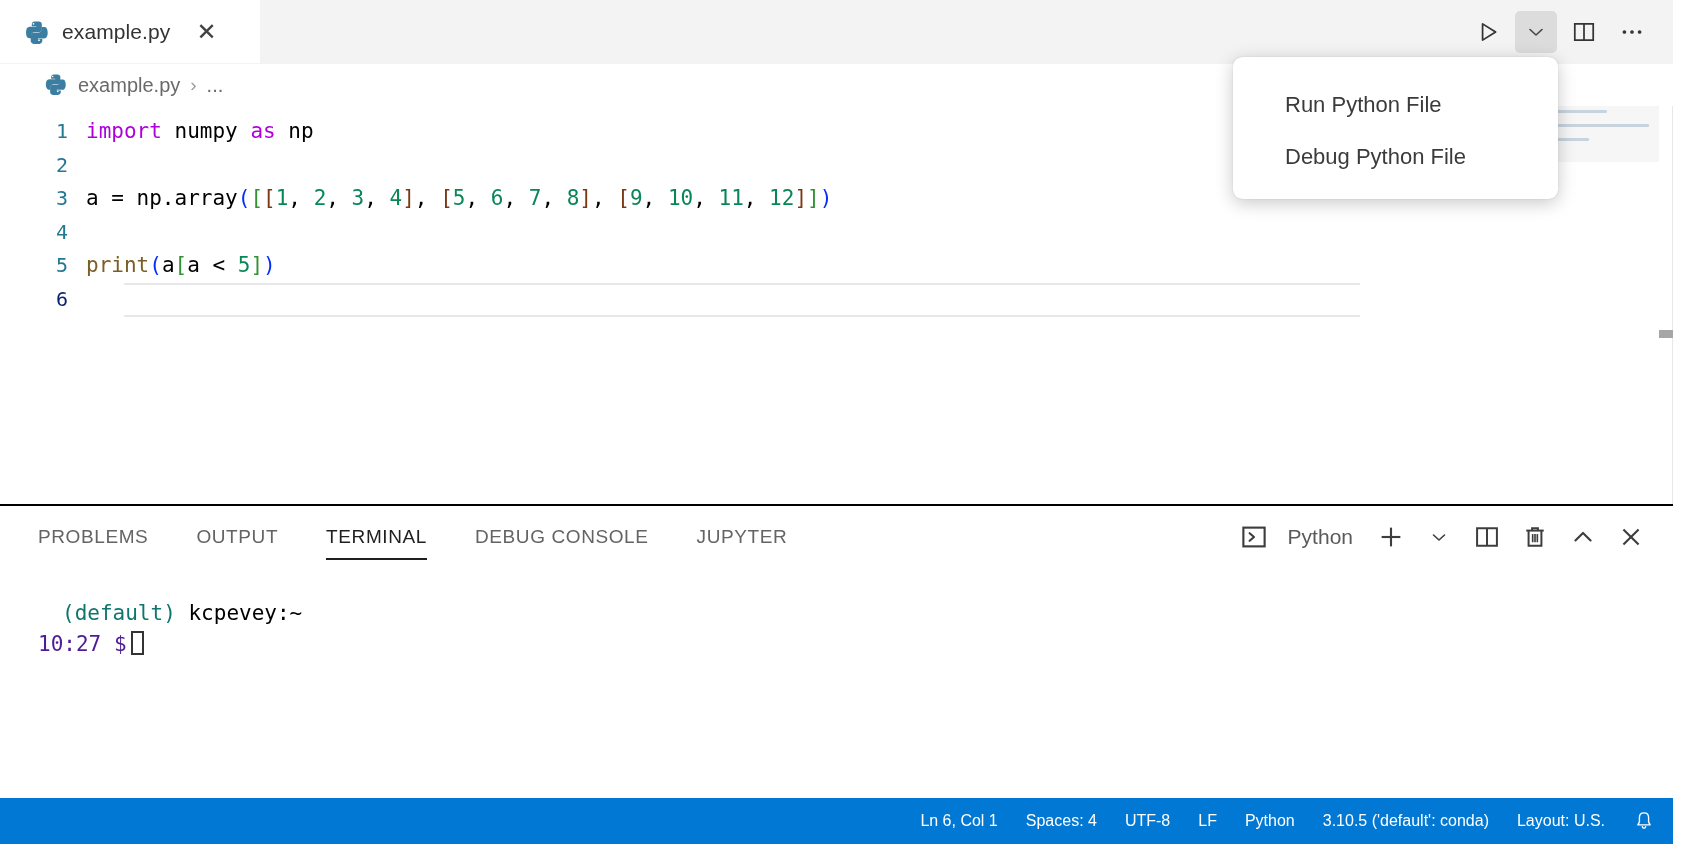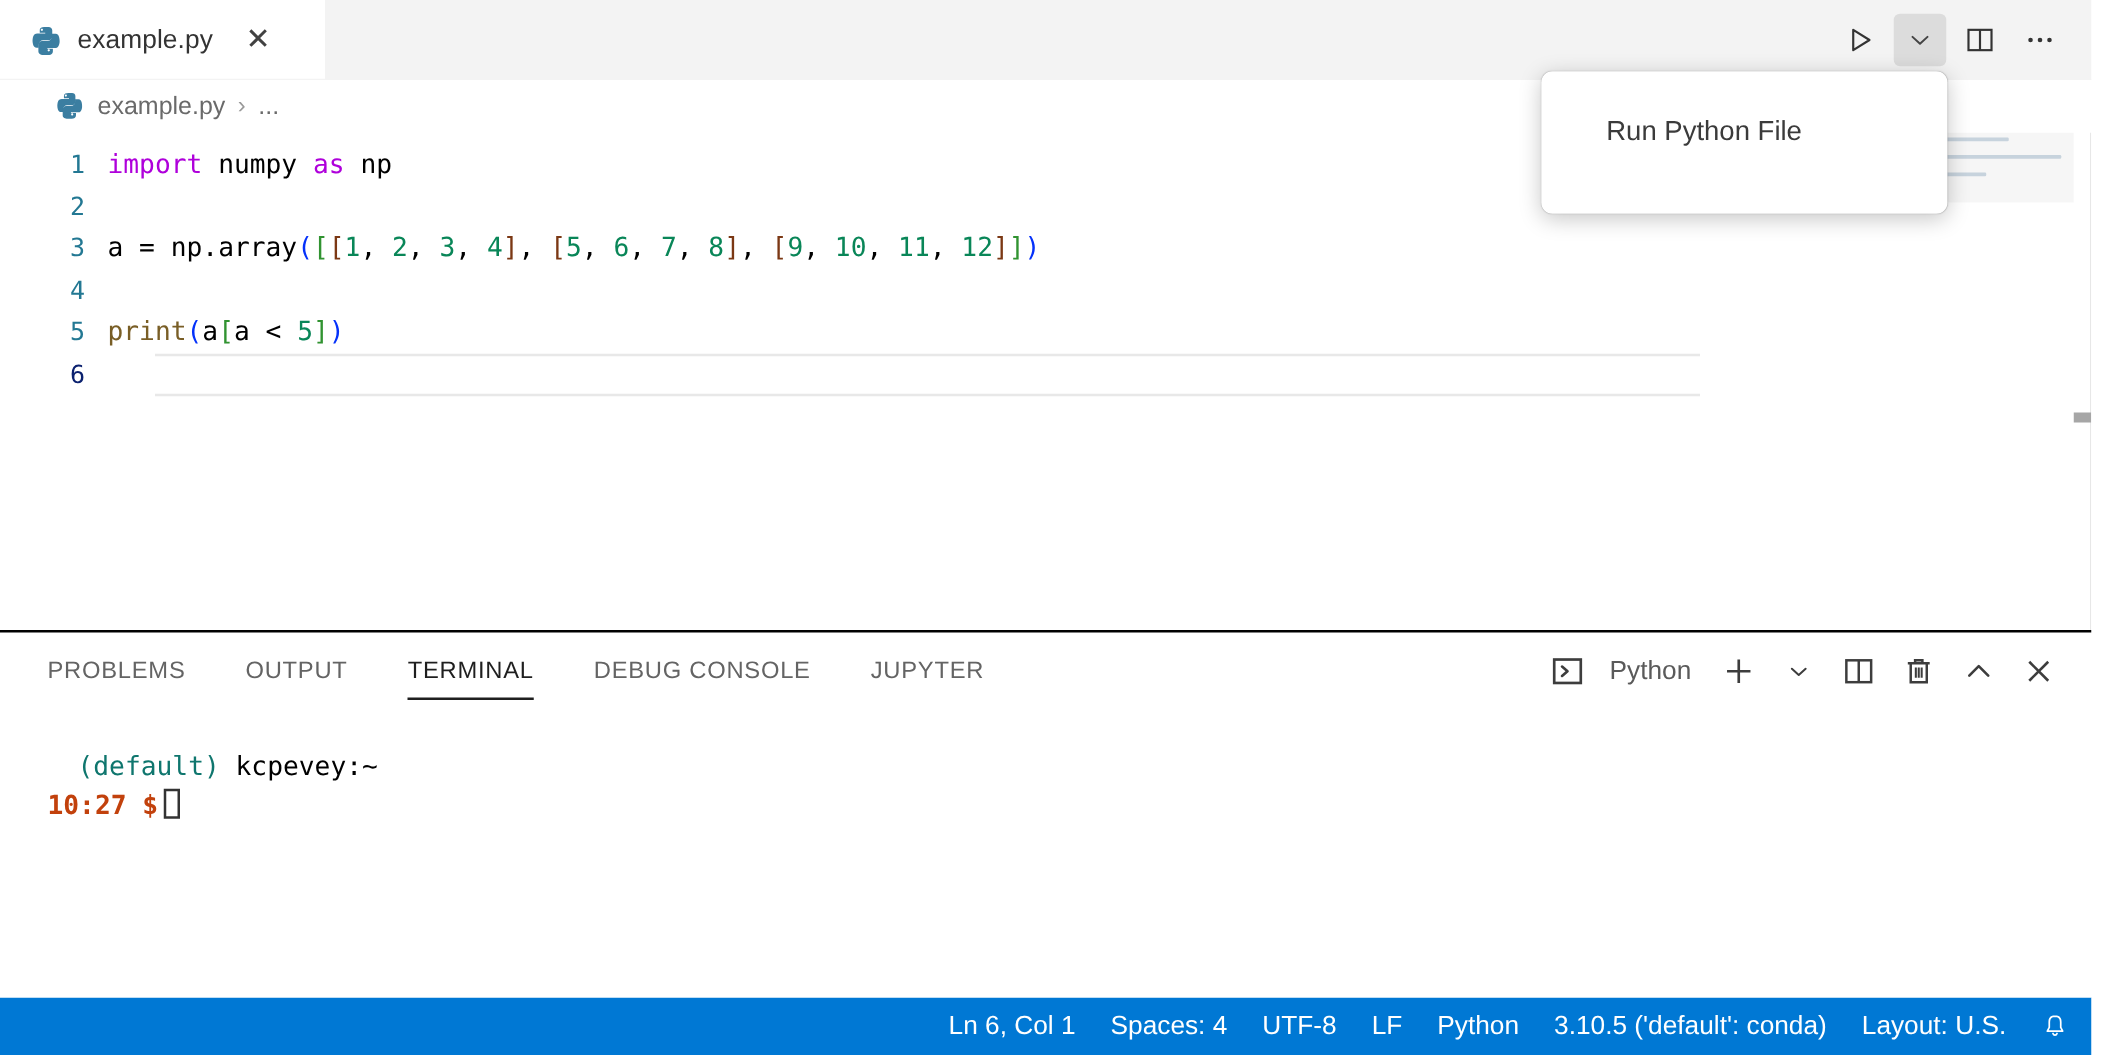--- a/index.html
+++ b/index.html
@@ -116,21 +116,21 @@
   }
 
   
   .menu {
     position: absolute;
     left: 1233px; top: 57px;
     width: 325px;
     background: #ffffff;
     border-radius: 9px;
     box-shadow: 0 4px 18px rgba(0,0,0,0.22), 0 0 1px rgba(0,0,0,0.25);
-    padding: 22px 0 40px 0;
+    padding: 22px 0 16px 0;
     z-index: 50;
   }
   .menu-item {
     height: 52px; display: flex; align-items: center;
     padding-left: 52px;
     font-size: 22px; color: #3b3b3b;
     cursor: pointer;
   }
 
   
@@ -167,32 +167,32 @@
     border-radius: 4px; cursor: pointer;
   }
   .term-body {
     flex: 1; padding: 30px 0 0 38px;
     font-family: "DejaVu Sans Mono", monospace;
     font-size: 21px; line-height: 31px;
     white-space: pre;
   }
   .t-dim { color: #0f766e; margin-left: 24px; }
   .t-teal { color: #000000; font-weight: 400; }
-  .t-green { color: #c2410c; font-weight: 700; margin-top: 32px; }
+  .t-green { color: #4c1d95; font-weight: 400; margin-top: 32px; }
   .t-cursor {
     display: inline-block; width: 13px; height: 24px;
     border: 2px solid #333; vertical-align: -4px; margin-left: 4px;
   }
 
   
   .statusbar {
     height: 46px; min-height: 46px;
     background: #0078d4;
     display: flex; align-items: center;
-    color: #ffffff; font-size: 21px;
+    color: #ffffff; font-size: 16px;
   }
   .sb-spacer { flex: 1; }
   .sb-item { padding: 0 14px; cursor: pointer; white-space: nowrap; }
   .sb-bell { padding: 0 18px 0 14px; display: flex; align-items: center; cursor: pointer; }
 </style>
 </head>
 <body>
 
 <div id="app">
 
@@ -382,15 +382,18 @@
         <path d="M12 3.2 C8.7 3.2 7 5.4 7 8.2 V13 L5.3 16.2 H18.7 L17 13 V8.2 C17 5.4 15.3 3.2 12 3.2 Z" fill="none" stroke="#ffffff" stroke-width="1.5" stroke-linejoin="round"></path>
         <path d="M10.2 18.3 C10.5 19.2 11.2 19.8 12 19.8 C12.8 19.8 13.5 19.2 13.8 18.3" fill="none" stroke="#ffffff" stroke-width="1.5" stroke-linecap="round"></path>
       </svg>
     </div>
   </div>
 
   <div class="menu">
     <div class="menu-item">
       <span>Run Python File</span>
     </div>
+    <div class="menu-item">
+      <span>Debug Python File</span>
+    </div>
   </div>
 
 </div>
 
 </body></html>

